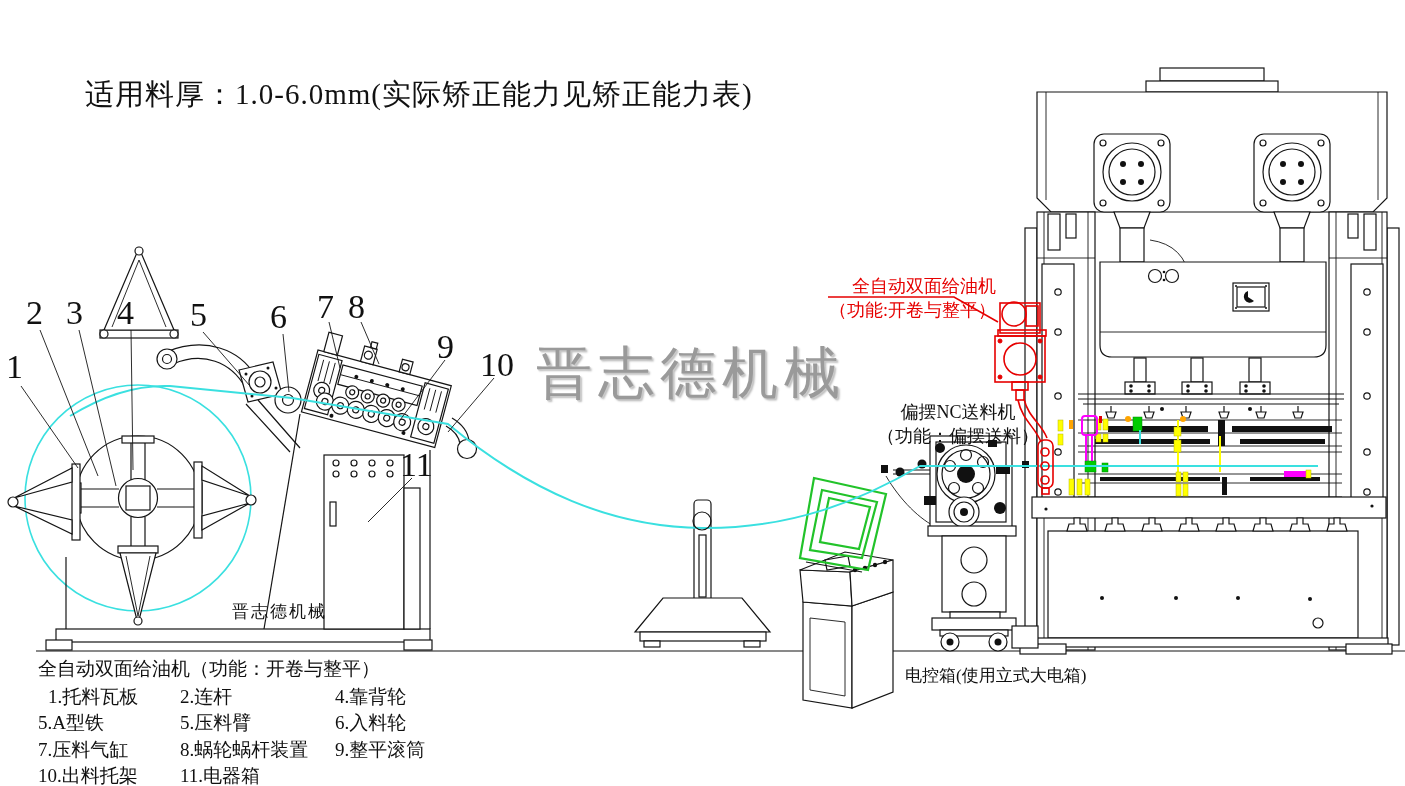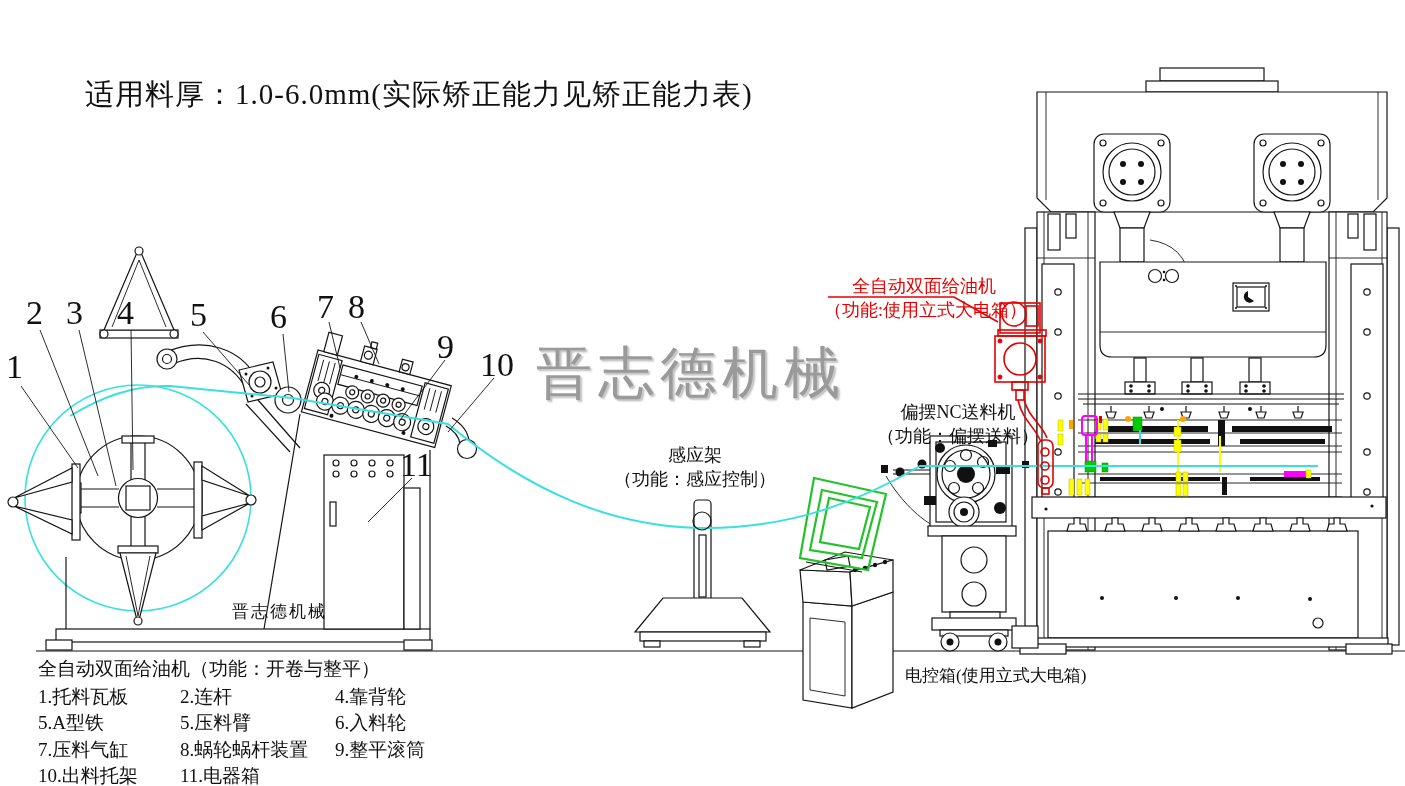--- a/index.html
+++ b/index.html
@@ -487,39 +487,35 @@
   <div class="abs callout lbl" style="left:190px;top:298px;">5</div>
   <div class="abs callout lbl" style="left:270px;top:300px;">6</div>
   <div class="abs callout lbl" style="left:317px;top:290px;">7</div>
   <div class="abs callout lbl" style="left:348px;top:290px;">8</div>
   <div class="abs callout lbl" style="left:437px;top:330px;">9</div>
   <div class="abs callout lbl" style="left:480px;top:348px;">10</div>
   <div class="abs callout lbl" style="left:400px;top:448px;text-align:right;">11</div>
 
   <div class="abs mlabel red-label lbl" style="left:824px;top:274px;width:172px;">
     <div>全自动双面给油机</div>
-    <div>（功能:使用立式大电箱）</div>
+    <div>（功能:开卷与整平）</div>
   </div>
 
   <div class="abs mlabel lbl" style="left:868px;top:400px;width:180px;">
     <div>偏摆NC送料机</div>
     <div>（功能：偏摆送料）</div>
   </div>
 
-  <div class="abs mlabel lbl" style="left:570px;top:443px;width:250px;">
-    <div>感应架</div>
-    <div>（功能：感应控制）</div>
-  </div>
 
   <div class="abs ctrl1 lbl" style="left:905px;top:664px;">电控箱(使用立式大电箱)</div>
 
   <div class="abs nameplate-sm lbl" style="left:232px;top:600px;">晋志德机械</div>
 
   <div class="abs legend-title lbl" style="left:38px;top:656px;">全自动双面给油机（功能：开卷与整平）</div>
-  <div class="abs legend-item lbl" style="left:38px;top:684px;">1.托料瓦板</div>
+  <div class="abs legend-item lbl" style="left:48px;top:684px;">1.托料瓦板</div>
   <div class="abs legend-item lbl" style="left:180px;top:684px;">2.连杆</div>
   <div class="abs legend-item lbl" style="left:335px;top:684px;">4.靠背轮</div>
   <div class="abs legend-item lbl" style="left:38px;top:710px;">5.A型铁</div>
   <div class="abs legend-item lbl" style="left:180px;top:710px;">5.压料臂</div>
   <div class="abs legend-item lbl" style="left:335px;top:710px;">6.入料轮</div>
   <div class="abs legend-item lbl" style="left:38px;top:737px;">7.压料气缸</div>
   <div class="abs legend-item lbl" style="left:180px;top:737px;">8.蜗轮蜗杆装置</div>
   <div class="abs legend-item lbl" style="left:335px;top:737px;">9.整平滚筒</div>
   <div class="abs legend-item lbl" style="left:38px;top:763px;">10.出料托架</div>
   <div class="abs legend-item lbl" style="left:180px;top:763px;">11.电器箱</div>

